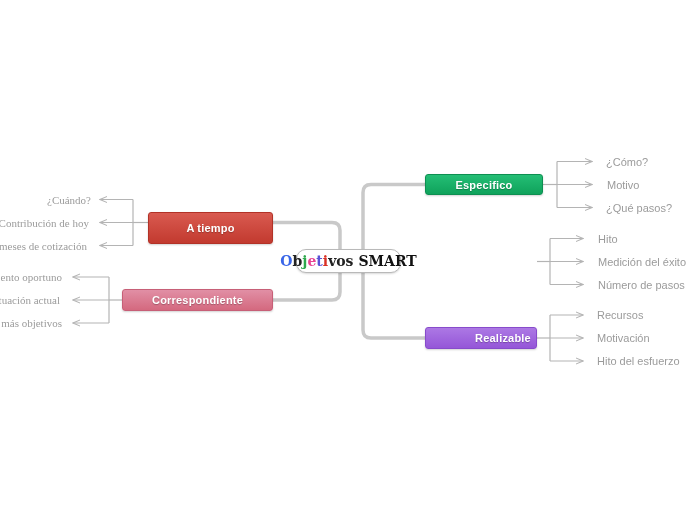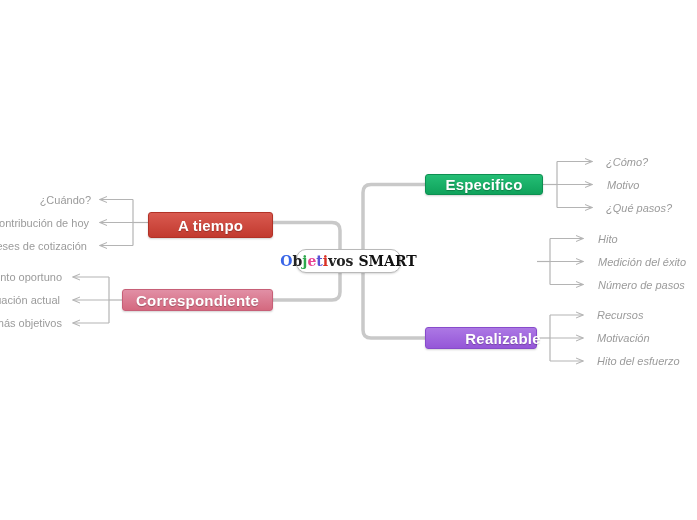--- a/index.html
+++ b/index.html
@@ -4,30 +4,30 @@
 <style>
   html,body{margin:0;padding:0;background:#fff;}
   #canvas{
     position:relative;width:697px;height:520px;background:#ffffff;
     overflow:hidden;font-family:"Liberation Sans",sans-serif;
   }
   svg.connectors{position:absolute;left:0;top:0;pointer-events:none;}
   .branch-bar{
     position:absolute;border:1px solid #999;border-radius:3px;
     display:flex;align-items:center;justify-content:center;
-    color:#fff;font-size:15px;font-weight:bold;letter-spacing:.2px;
+    color:#fff;font-size:11px;font-weight:bold;letter-spacing:.2px;
     box-shadow:0 1px 2px rgba(0,0,0,.18);box-sizing:border-box;
     text-shadow:0 1px 1px rgba(0,0,0,.25);cursor:default;
   }
   .child-label{
     position:absolute;font-size:11px;color:#9b9b9b;line-height:16px;
     white-space:nowrap;cursor:default;
   }
-  .child-label.right-side{text-align:left;font-style:italic;}
-  .child-label.left-side{text-align:right;}
+  .child-label.right-side{text-align:left;}
+  .child-label.left-side{text-align:right;font-family:Liberation Serif, serif;}
   .central-node{
     position:absolute;left:296px;top:249px;width:105px;height:24px;
     background:#ffffff;border:1px solid #b9b9b9;border-radius:10px;
     box-shadow:0 1px 2px rgba(0,0,0,.15);
     display:flex;align-items:center;justify-content:center;
     font-family:"DejaVu Serif","Liberation Serif",serif;
     font-weight:bold;font-size:14px;box-sizing:border-box;cursor:default;
   }
 </style>
 </head>
@@ -79,21 +79,21 @@
       <path d="M109 300 L73 300" marker-end="url(#arrow)"></path>
       <path d="M109 323 L73 323" marker-end="url(#arrow)"></path>
     </g>
   </svg>
 
   <div class="branch-bar" style="left: 425px; top: 174px; width: 118px; height: 21px; background: linear-gradient(rgb(36, 190, 117), rgb(15, 162, 91)); border-color: rgb(13, 143, 81);">Especifico</div>
 
 
   <div class="branch-bar" style="left: 425px; top: 327px; width: 112px; height: 22px; background: linear-gradient(rgb(172, 120, 228), rgb(149, 86, 216)); border-color: rgb(135, 75, 203); padding-left: 44px;">Realizable</div>
 
-  <div class="branch-bar" style="left: 148px; top: 212px; width: 125px; height: 26px; background: linear-gradient(rgb(217, 90, 80), rgb(194, 58, 47)); border-color: rgb(178, 50, 39);">A tiempo</div>
+  <div class="branch-bar" style="left: 148px; top: 212px; width: 125px; height: 32px; background: linear-gradient(rgb(217, 90, 80), rgb(194, 58, 47)); border-color: rgb(178, 50, 39);">A tiempo</div>
 
   <div class="branch-bar" style="left: 122px; top: 289px; width: 151px; height: 22px; background: linear-gradient(rgb(225, 143, 165), rgb(212, 105, 127)); border-color: rgb(199, 95, 119);">Correspondiente</div>
 
   <div class="central-node">
     <span><span style="color: rgb(58, 102, 232);">O</span><span style="color: rgb(34, 34, 34);">b</span><span style="color: rgb(47, 168, 77);">j</span><span style="color: rgb(232, 67, 147);">e</span><span style="color: rgb(90, 82, 213);">t</span><span style="color: rgb(217, 48, 37);">i</span><span style="color: rgb(34, 34, 34);">v</span><span style="color: rgb(34, 34, 34);">o</span><span style="color: rgb(34, 34, 34);">s</span><span style="color: rgb(34, 34, 34);">&nbsp;</span><span style="color: rgb(17, 17, 17);">S</span><span style="color: rgb(17, 17, 17);">M</span><span style="color: rgb(17, 17, 17);">A</span><span style="color: rgb(17, 17, 17);">R</span><span style="color: rgb(17, 17, 17);">T</span></span>
   </div>
 
   <div class="child-label right-side" style="left:606px;top:153.5px;">¿Cómo?</div>
   <div class="child-label right-side" style="left:607px;top:176.5px;">Motivo</div>
   <div class="child-label right-side" style="left:606px;top:199.5px;">¿Qué pasos?</div>

